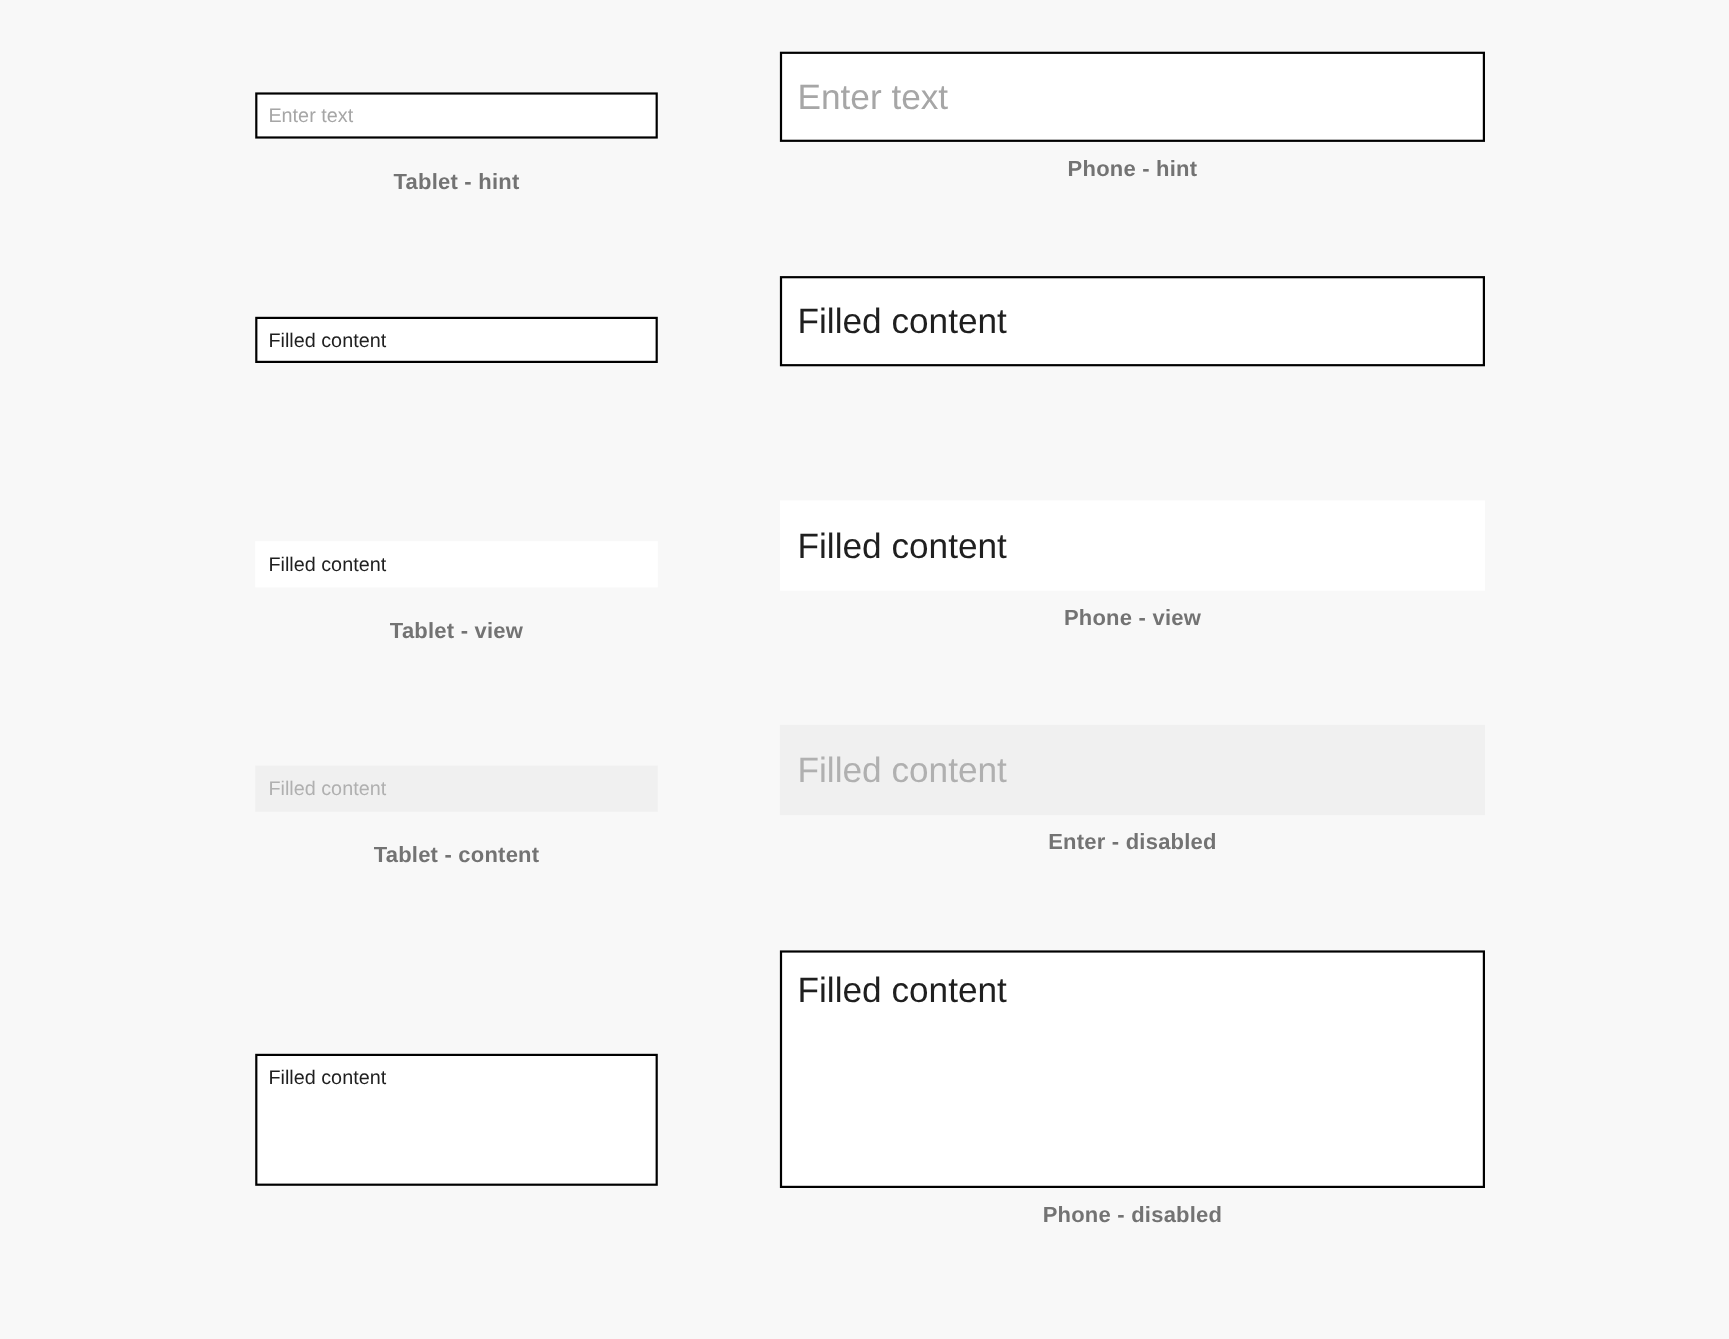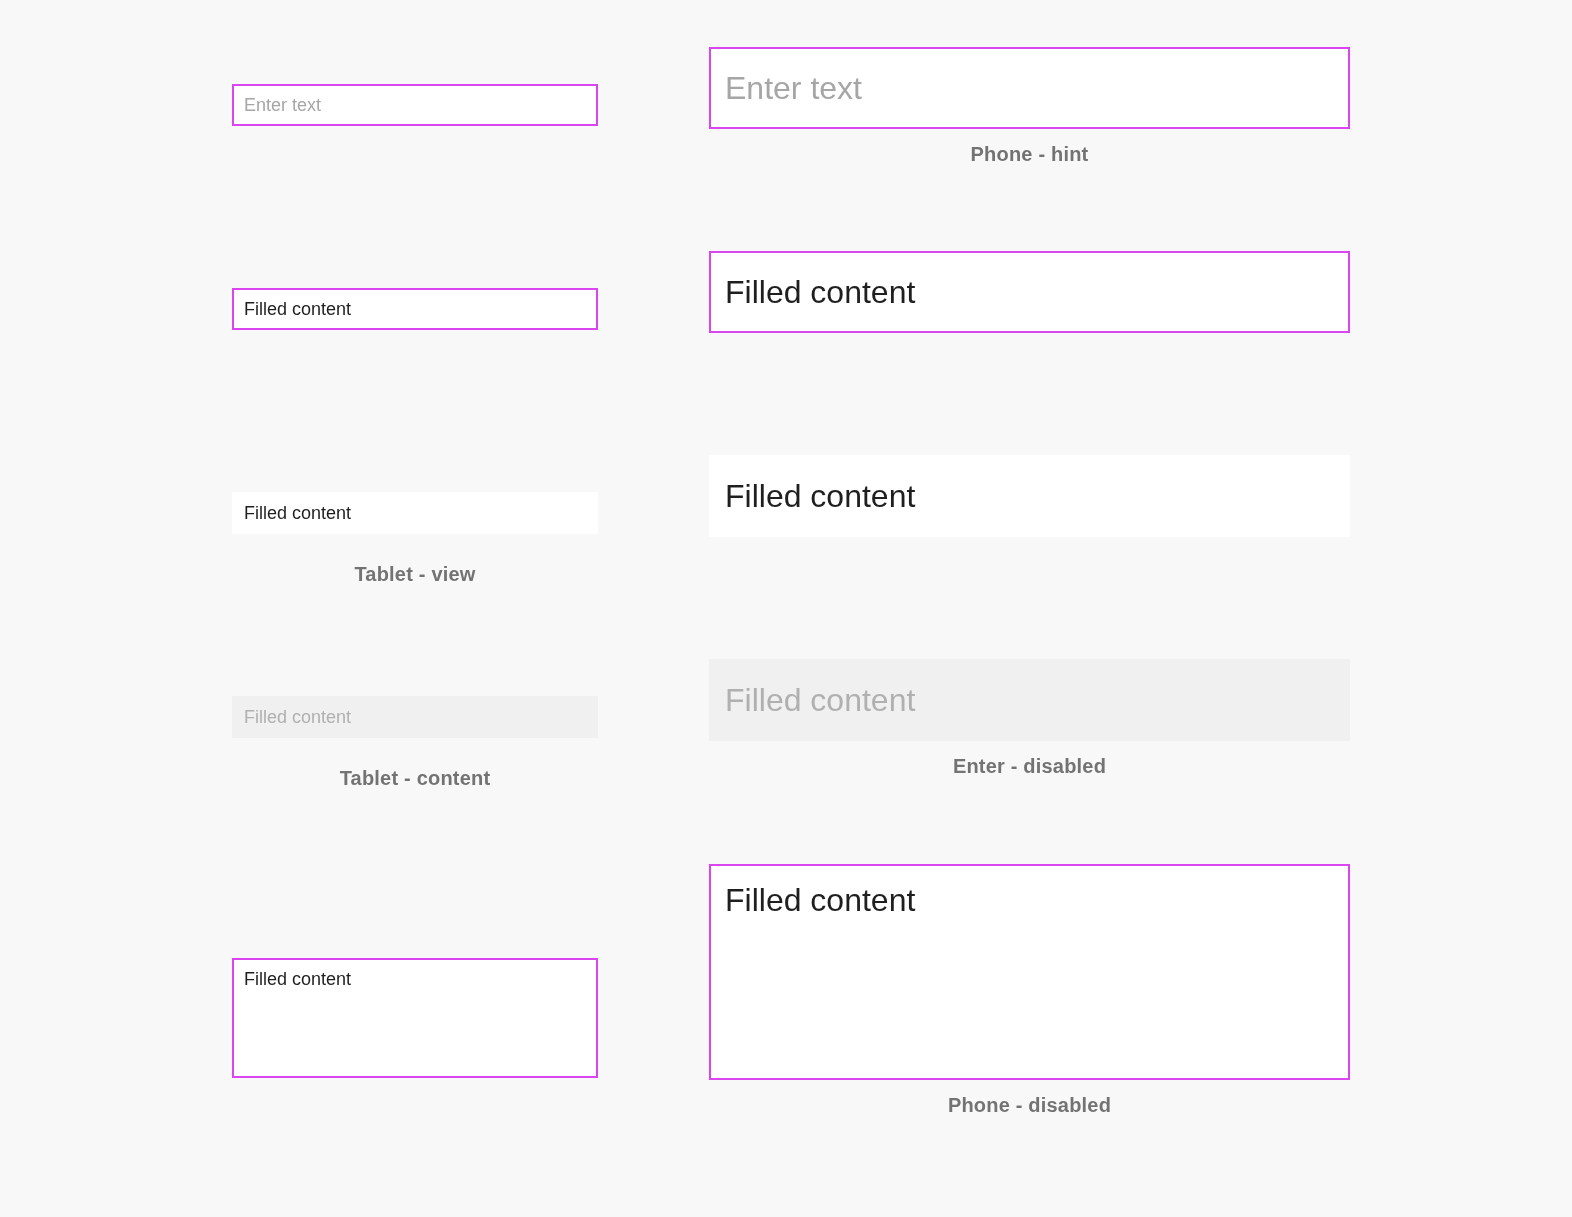--- a/index.html
+++ b/index.html
@@ -33,21 +33,21 @@
     width: 100%;
   }
 
   
   .field {
     box-sizing: border-box;
     width: 100%;
     display: flex;
     align-items: center;
     background: #ffffff;
-    border: 2px solid #d946ef;
+    border: 2px solid #000000;
     color: #1f1f1f;
   }
   .field.is-multiline {
     align-items: flex-start;
   }
   .field.variant-view {
     border-color: transparent;
     background: #ffffff;
   }
   .field.variant-disabled {
@@ -105,20 +105,21 @@
 <body>
 
 <div class="sheet">
 
   <div class="column column-tablet">
 
     <div class="spec-row" style="top:84px">
       <div class="field variant-hint">
         <span class="hint">Enter text</span>
       </div>
+      <div class="caption">Tablet - hint</div>
     </div>
 
     <div class="spec-row" style="top:288px">
       <div class="field variant-input">
         <span class="value">Filled content</span>
       </div>
     </div>
 
     <div class="spec-row" style="top:492px">
       <div class="field variant-view">
@@ -154,20 +155,21 @@
     <div class="spec-row" style="top:251px">
       <div class="field variant-input">
         <span class="value">Filled content</span>
       </div>
     </div>
 
     <div class="spec-row" style="top:455px">
       <div class="field variant-view">
         <span class="value">Filled content</span>
       </div>
+      <div class="caption">Phone - view</div>
     </div>
 
     <div class="spec-row" style="top:659px">
       <div class="field variant-disabled">
         <span class="value">Filled content</span>
       </div>
       <div class="caption">Enter - disabled</div>
     </div>
 
     <div class="spec-row" style="top:864px">

